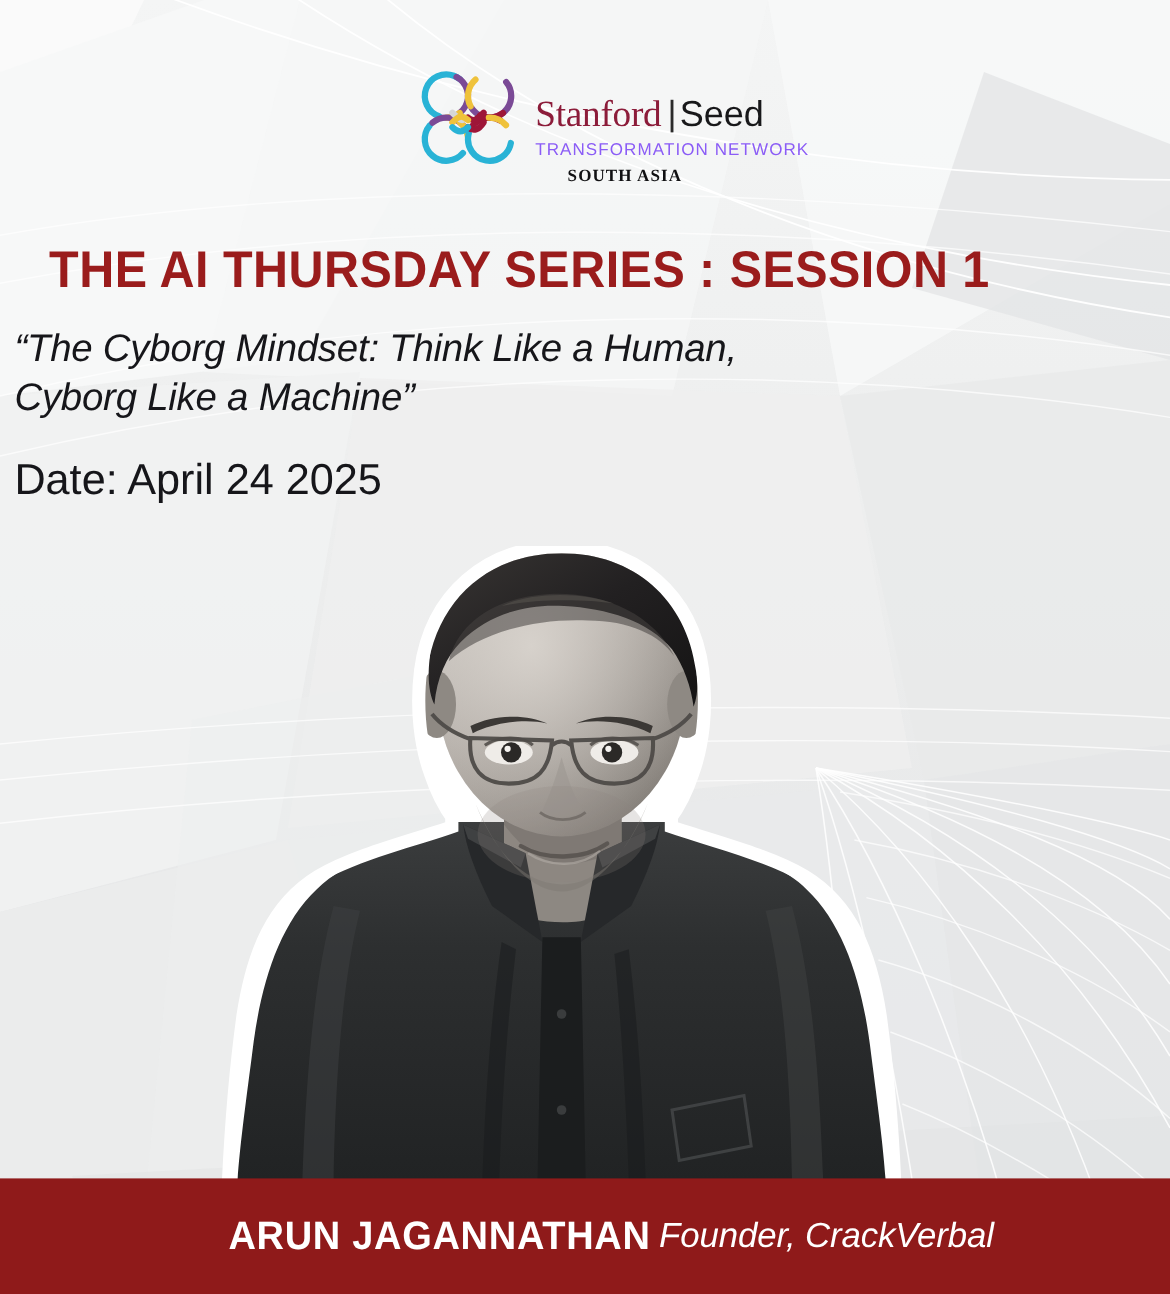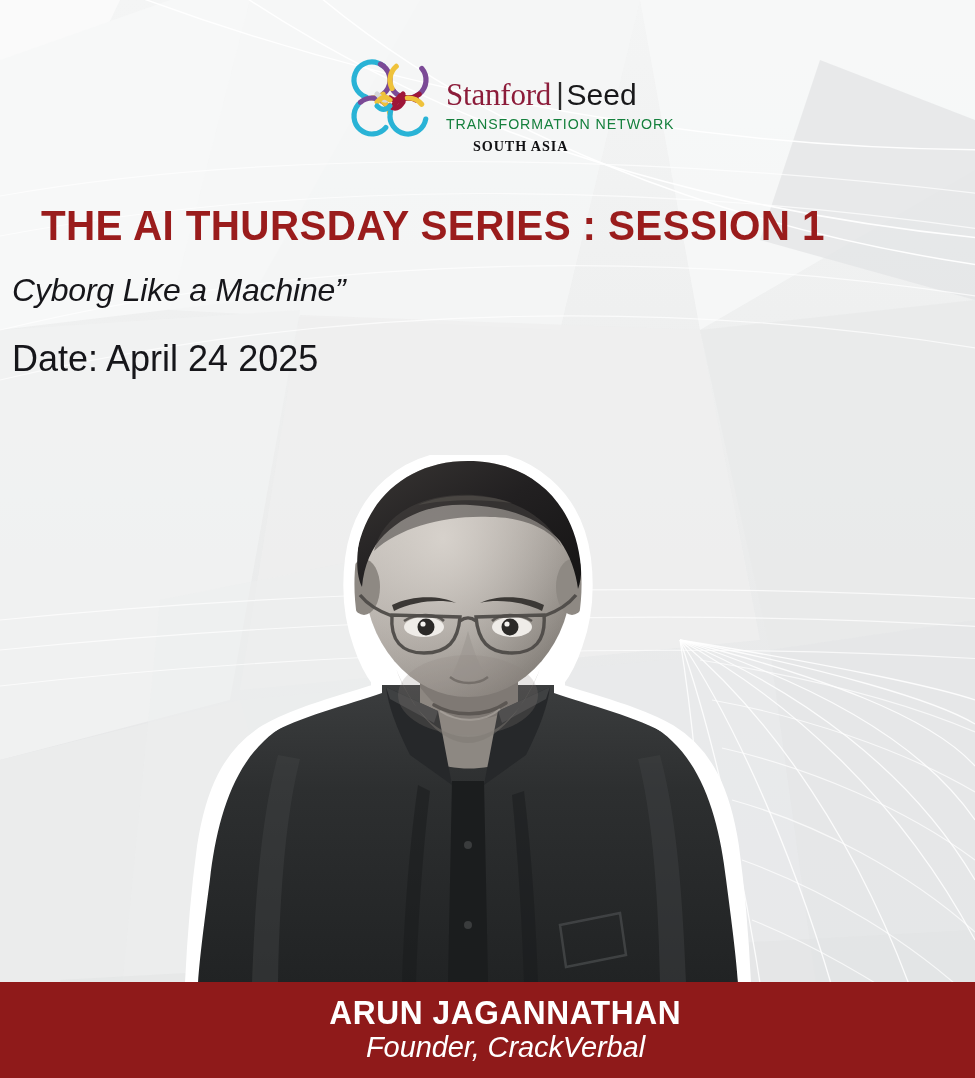--- a/index.html
+++ b/index.html
@@ -46,21 +46,21 @@
   .logo-wordmark .lw-bar{
     color:#2b2b2b; font-family:"Liberation Sans",sans-serif;
     font-weight:300; font-size:29px; padding:0 3px 0 5px;
     position:relative; top:-1px;
   }
   .logo-wordmark .lw-seed{
     color:#18181a; font-family:"Liberation Sans",sans-serif;
     font-weight:400; font-size:30px; letter-spacing:0px;
   }
   .logo-line2{
-    font-size:14.2px; font-weight:400; color:#15803d;
+    font-size:14.2px; font-weight:400; color:#8b5cf6;
     letter-spacing:0.9px; margin-top:6px; white-space:nowrap;
   }
   .logo-line3{
     font-size:14.2px; font-weight:700; color:#111113;
     letter-spacing:0.9px; margin-top:6px; margin-left:27px;
     white-space:nowrap;
     font-family:Liberation Serif, serif;
   }
 
   
@@ -104,21 +104,21 @@
     overflow:hidden;
   }
   #portrait-svg{ display:block; width:600px; height:528px; }
 
   
   #banner{
     position:absolute;
     left:0; right:0; bottom:0;
     height:96px;
     background:#8f1a1a;
-    display:flex; flex-direction:column;
+    display:flex; flex-direction:row;
     align-items:center; justify-content:center;
     overflow:hidden;
     padding-left:36px;
   }
   #speaker-name{
     color:#ffffff;
     font-size:33px;
     font-weight:700;
     letter-spacing:0.6px;
     transform:scaleX(0.96);
@@ -241,20 +241,21 @@
         <span class="lw-stanford">Stanford</span><span class="lw-bar">|</span><span class="lw-seed">Seed</span>
       </div>
       <div class="logo-line2">TRANSFORMATION NETWORK</div>
       <div class="logo-line3">SOUTH ASIA</div>
     </div>
   </div>
 
   <div id="headline">
     <div id="title">THE AI THURSDAY SERIES :  SESSION 1</div>
     <div id="subtitle">
+      <div>“The Cyborg Mindset: Think Like a Human,</div>
       <div>Cyborg Like a Machine”</div>
     </div>
     <div id="date-line">Date: April 24 2025</div>
   </div>
 
   <div id="portrait-wrap">
     <svg id="portrait-svg" viewBox="0 0 600 528" xmlns="http://www.w3.org/2000/svg">
       <defs>
 
         <path id="bodyShape" d="M 300 6

